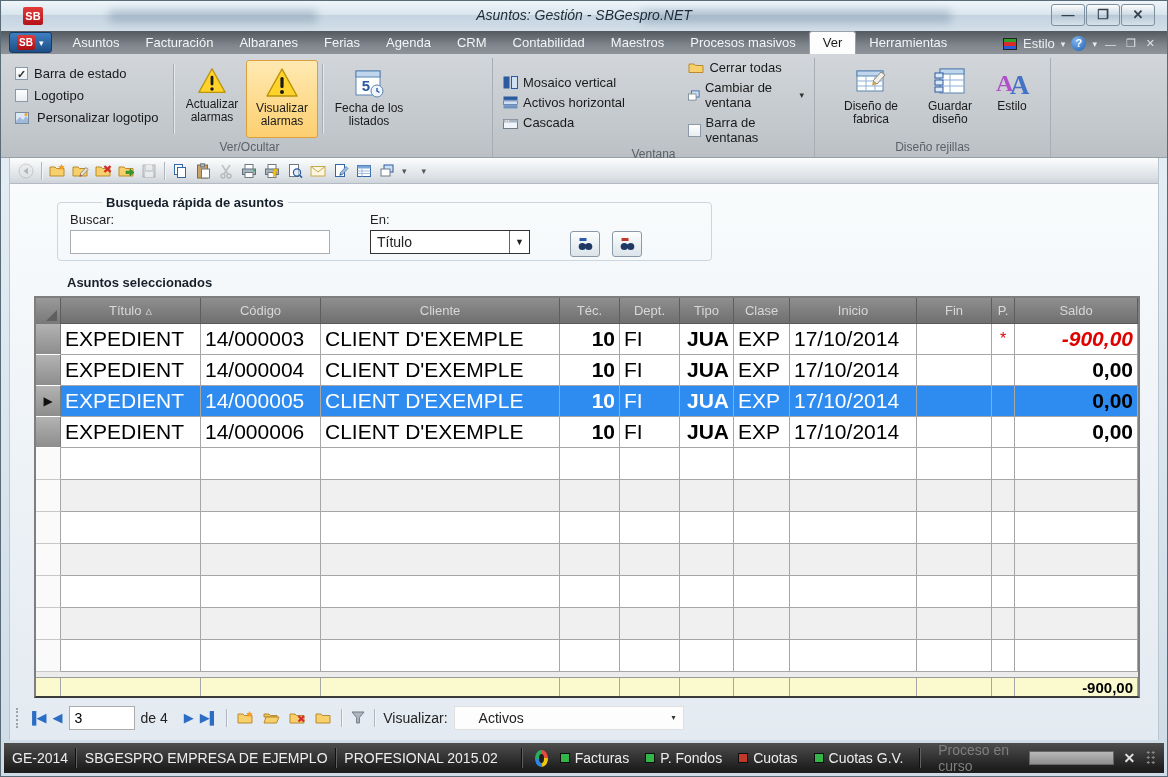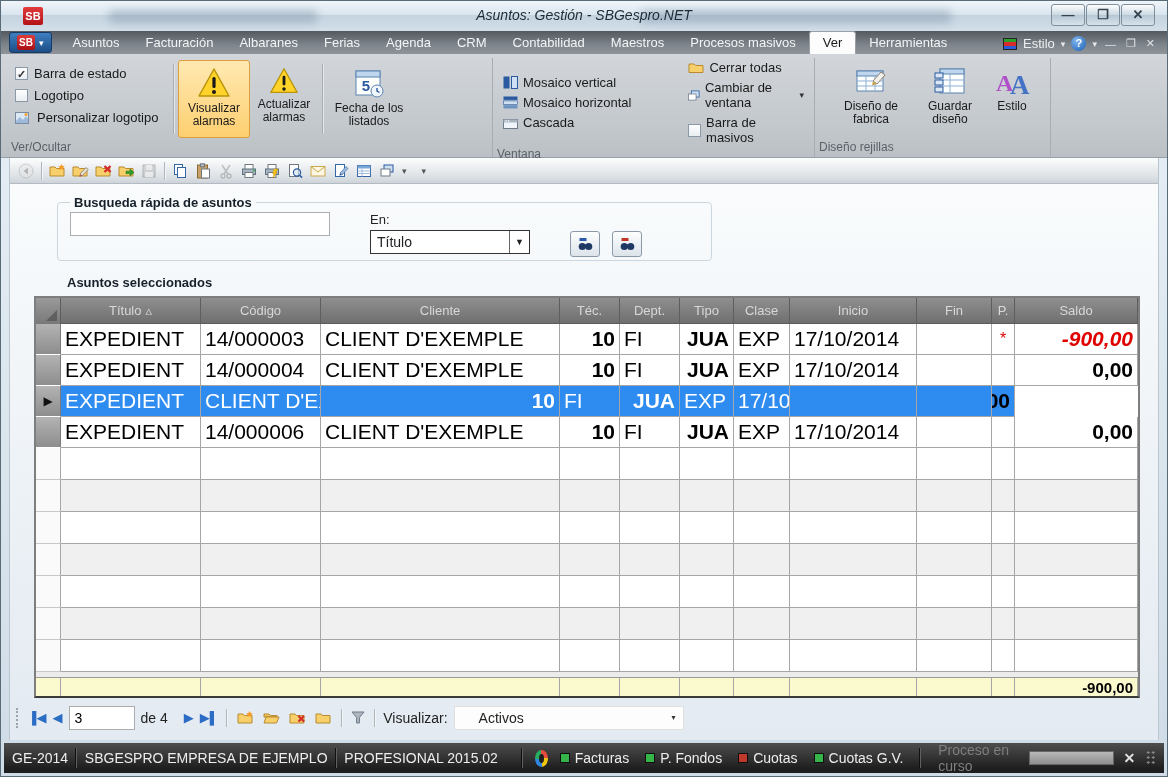--- a/index.html
+++ b/index.html
@@ -36,21 +36,21 @@
   .help-btn { width:15px; height:15px; border-radius:50%; background:radial-gradient(circle at 35% 30%,#7FB6F0,#1C5FB0); color:#fff;
               font-size:11px; font-weight:bold; text-align:center; line-height:15px; }
   .mini-caret { font-size:9px; color:#E6E8EA; }
   .mini-ctl { font-size:11px; color:#DDE1E4; padding:0 2px; }
 
   
   .ribbon { height:104px; flex:0 0 104px; display:flex; background:linear-gradient(180deg,#D2D6DA,#C3C8CD 70%,#BBC0C5);
             border-bottom:1px solid #96A0A8; padding:4px 2px 0 6px; }
   .rgroup { display:flex; flex-direction:column; border-right:1px solid #A7ADB3; padding:2px 4px 0; }
   .rgroup-body { display:flex; flex:1; align-items:stretch; }
-  .rgroup-label { font-size:12px; color:#5A6167; padding:2px 0 3px; }
+  .rgroup-label { text-align:center; font-size:12px; color:#5A6167; padding:2px 0 3px; }
   .vsep { width:1px; background:#A7ADB3; margin:4px 4px; box-shadow:1px 0 0 #E5E8EA; }
   .chk-col { display:flex; flex-direction:column; justify-content:flex-start; gap:7px; padding:6px 4px 0 4px; width:158px; }
   .chk-row { display:flex; align-items:center; gap:6px; font-size:13px; color:#1a1a1a; }
   .cbox { width:13px; height:13px; border:1px solid #8A99A8; background:linear-gradient(180deg,#FEFEFE,#E9EEF2);
           font-size:11px; line-height:12px; text-align:center; color:#333; font-weight:bold; }
   .imgico { width:16px; height:14px; }
   .rbtn { display:flex; flex-direction:column; align-items:center; justify-content:flex-start; gap:3px;
           padding:6px 5px 2px; border:1px solid transparent; border-radius:3px; font-size:12px; color:#1a1a1a;
           text-align:center; line-height:13px; }
   .rbtn.active { background:linear-gradient(180deg,#FFE9B2,#FDCF70); border-color:#DD9F3D; }
@@ -64,21 +64,21 @@
             border-left:1px solid #B9C6D0; border-right:1px solid #B9C6D0; overflow:hidden; }
   .toolbar { height:26px; display:flex; align-items:center; gap:3px; padding:0 6px;
              background:linear-gradient(180deg,#FCFDFD,#DADfe4 80%,#CDD3D8); border-bottom:1px solid #B3BAC1; }
   .tbi { width:20px; height:20px; display:flex; align-items:center; justify-content:center; }
   .tbi.dis { opacity:.45; filter:grayscale(1); }
   .tsep { width:1px; height:18px; background:#AFB6BD; box-shadow:1px 0 0 #F2F4F6; margin:0 2px; }
   .tb-caret { font-size:9px; color:#555; padding:0 2px; }
 
   fieldset.search { margin:11px 0 0 47px; width:655px; height:66px; border:1px solid #CBD6DE; border-radius:4px;
                     padding:2px 10px 6px 12px; position:relative; }
-  fieldset.search legend { font-size:13px; font-weight:bold; color:#16202a; padding:0 4px; }
+  fieldset.search legend { font-size:13px; font-weight:bold; color:#16202a; padding:0 4px;margin-left:32px; }
   .search-row { display:flex; align-items:flex-start; gap:40px; }
   .fld { display:flex; flex-direction:column; gap:3px; font-size:13px; color:#222; }
   .txt { width:260px; height:24px; border:1px solid #ABADB3; background:#fff; font-size:14px; padding:0 5px;
          font-family:"Liberation Sans",sans-serif; }
   .combo { width:160px; height:24px; border:1px solid #333; background:#fff; display:flex; align-items:center; font-size:14px; }
   .combo .val { flex:1; padding:0 6px; }
   .combo .arrow { width:20px; text-align:center; font-size:9px; border-left:1px solid #666; line-height:22px; }
   .search-btns { display:flex; gap:12px; margin-top:19px; }
   .sq-btn { width:30px; height:26px; border:1px solid #8A99A8; border-radius:3px;
             background:linear-gradient(180deg,#FDFEFE,#DCE4EA); display:flex; align-items:center; justify-content:center; }
@@ -199,35 +199,35 @@
           <div class="chk-row">
             <svg class="imgico" viewBox="0 0 16 14">
                 <rect x="0.5" y="1.5" width="13" height="11" fill="#DCE9F5" stroke="#7A8CA0"></rect>
                 <path d="M1 10 L5 6 L8 9 L11 5 L13 8 L13 12 L1 12 Z" fill="#9FBADB"></path>
                 <circle cx="11" cy="3.5" r="1.6" fill="#F0A030"></circle>
               </svg>
             <span>Personalizar logotipo</span>
           </div>
         </div>
         <div class="vsep"></div>
+        <div class="rbtn" style="width:68px">
+          <svg width="30" height="28" viewBox="0 0 34 32">
+            <path d="M17 2 L32 29 L2 29 Z" fill="#FFD32A" stroke="#B8950A" stroke-width="1.5" stroke-linejoin="round"></path>
+            <rect x="15.4" y="10" width="3.2" height="11" rx="1.5" fill="#1a1a1a"></rect>
+              <circle cx="17" cy="25" r="2" fill="#1a1a1a"></circle>
+          </svg>
+          <span>Actualizar alarmas</span>
+        </div>
         <div class="rbtn active" style="width:72px">
           <svg width="34" height="32" viewBox="0 0 34 32">
             <path d="M17 2 L32 29 L2 29 Z" fill="#FFD32A" stroke="#B8950A" stroke-width="1.5" stroke-linejoin="round"></path>
             <rect x="15.4" y="10" width="3.2" height="11" rx="1.5" fill="#1a1a1a"></rect>
               <circle cx="17" cy="25" r="2" fill="#1a1a1a"></circle>
           </svg>
           <span>Visualizar alarmas</span>
-        </div>
-        <div class="rbtn" style="width:68px">
-          <svg width="30" height="28" viewBox="0 0 34 32">
-            <path d="M17 2 L32 29 L2 29 Z" fill="#FFD32A" stroke="#B8950A" stroke-width="1.5" stroke-linejoin="round"></path>
-            <rect x="15.4" y="10" width="3.2" height="11" rx="1.5" fill="#1a1a1a"></rect>
-              <circle cx="17" cy="25" r="2" fill="#1a1a1a"></circle>
-          </svg>
-          <span>Actualizar alarmas</span>
         </div>
         <div class="vsep"></div>
         <div class="rbtn" style="width:84px">
           <svg width="32" height="32" viewBox="0 0 32 32">
             <rect x="3" y="4" width="24" height="24" fill="#FDFEFE" stroke="#5B84B1"></rect>
             <rect x="3" y="4" width="24" height="6" fill="#BFD6EC" stroke="#5B84B1"></rect>
             <text x="13" y="24" font-size="15" font-weight="bold" fill="#2B5AA0" text-anchor="middle" font-family="Liberation Sans, sans-serif">5</text>
             <circle cx="24" cy="24" r="6" fill="#EFF5FB" stroke="#5B84B1"></circle>
             <path d="M24 21 V24 L26.5 25.5" stroke="#2B5AA0" stroke-width="1.4" fill="none"></path>
           </svg>
@@ -246,21 +246,21 @@
                 <rect x="8.5" y="0.5" width="6" height="12" fill="#CFE0F2" stroke="#2B5AA0"></rect>
               </svg>
             <span>Mosaico vertical</span>
           </div>
           <div class="sbtn">
             <svg width="15" height="13" viewBox="0 0 15 13">
                 <rect x="0.5" y="0.5" width="14" height="3.4" fill="#2B5AA0"></rect>
                 <rect x="0.5" y="4.9" width="14" height="3.4" fill="#CFE0F2" stroke="#2B5AA0" stroke-width="0.6"></rect>
                 <rect x="0.5" y="9.2" width="14" height="3.3" fill="#6E93C0"></rect>
               </svg>
-            <span>Mosaico horizontal</span>
+            <span>Activos horizontal</span>
           </div>
           <div class="sbtn">
             <svg width="15" height="13" viewBox="0 0 15 13">
                 <rect x="0.5" y="3.5" width="14" height="9" fill="#EFF5FB" stroke="#6E7B88"></rect>
                 <rect x="0.5" y="3.5" width="14" height="3" fill="#A9B6C2"></rect>
                 <circle cx="3" cy="5" r="0.8" fill="#fff"></circle>
                 <circle cx="5.5" cy="5" r="0.8" fill="#fff"></circle>
               </svg>
             <span>Cascada</span>
           </div>
@@ -275,21 +275,21 @@
           <div class="sbtn">
             <svg width="15" height="13" viewBox="0 0 15 13">
                 <rect x="4.5" y="0.5" width="10" height="8" fill="#CFE0F2" stroke="#2B5AA0"></rect>
                 <rect x="0.5" y="4.5" width="10" height="8" fill="#FFF" stroke="#6E7B88"></rect>
               </svg>
             <span>Cambiar de ventana</span>
             <span class="caret">▾</span>
           </div>
           <div class="sbtn">
             <span class="cbox"></span>
-            <span>Barra de masivos</span>
+            <span>Barra de ventanas</span>
           </div>
         </div>
       </div>
       <div class="rgroup-label">Ventana</div>
     </div>
 
     <div class="rgroup" style="width:236px">
       <div class="rgroup-body" style="justify-content:flex-start; padding-left:8px;">
         <div class="rbtn" style="width:88px">
           <svg width="32" height="30" viewBox="0 0 32 30">
@@ -453,20 +453,21 @@
           </svg>
         </span>
       <span class="tb-caret">▾</span>
       <span class="tb-caret" style="margin-left:8px">▾</span>
     </div>
 
     <fieldset class="search">
       <legend>Busqueda rápida de asuntos</legend>
       <div class="search-row">
         <div class="fld">
+          <span>Buscar:</span>
           <input class="txt" type="text" value="" style="">
         </div>
         <div class="fld">
           <span>En:</span>
           <div class="combo">
             <span class="val">Título</span>
             <span class="arrow">▼</span>
           </div>
         </div>
         <div class="search-btns">
@@ -536,20 +537,21 @@
         <div class="cell">EXP</div>
         <div class="cell">17/10/2014</div>
         <div class="cell"></div>
         <div class="cell ctr"></div>
         <div class="cell num saldo">0,00</div>
       </div>
 
       <div class="grow dr selected">
         <div class="sel">▶</div>
         <div class="cell">EXPEDIENT</div>
+        <div class="cell">14/000005</div>
         <div class="cell">CLIENT D'EXEMPLE</div>
         <div class="cell num">10</div>
         <div class="cell">FI</div>
         <div class="cell num">JUA</div>
         <div class="cell">EXP</div>
         <div class="cell">17/10/2014</div>
         <div class="cell"></div>
         <div class="cell ctr"></div>
         <div class="cell num saldo">0,00</div>
       </div>

